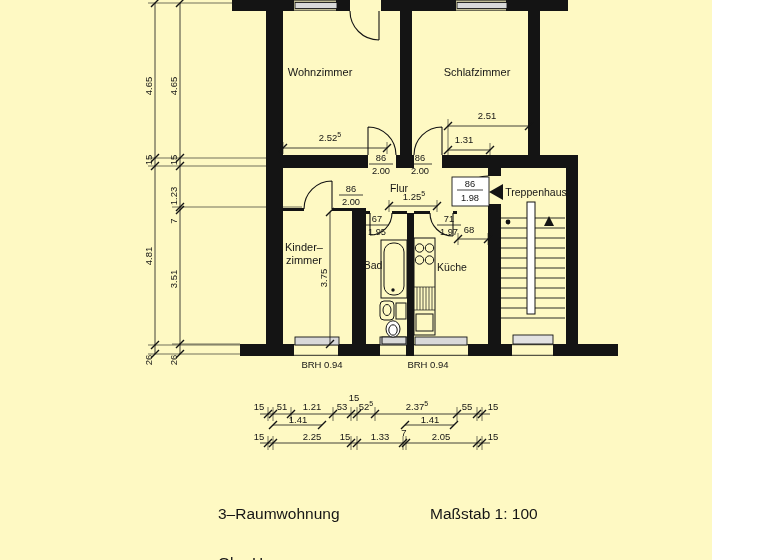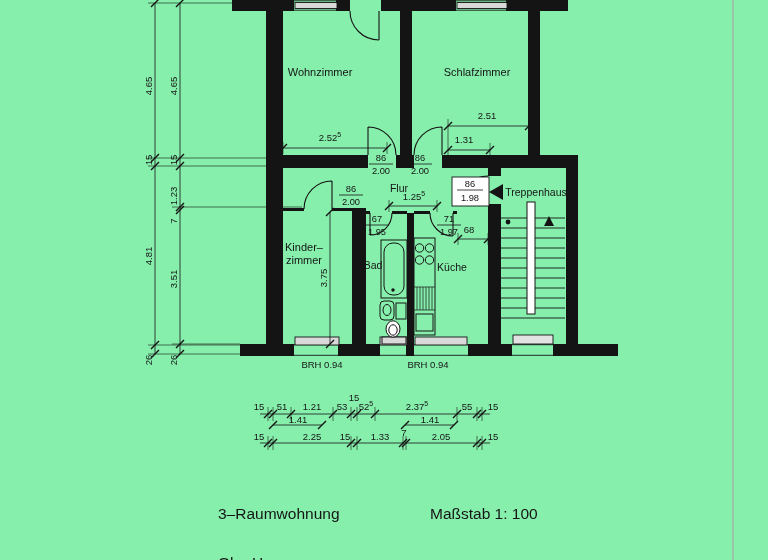--- a/index.html
+++ b/index.html
@@ -1,16 +1,16 @@
 <!DOCTYPE html>
 <html><head>
 <meta charset="utf-8">
 <style>
   html,body{margin:0;padding:0;background:#fff;}
-  .page{position:relative;width:768px;height:560px;background:#86efac;overflow:hidden;
+  .page{position:relative;width:712px;height:560px;background:#fef9c3;overflow:hidden;
         font-family:"Liberation Sans", sans-serif;}
   svg{display:block}
   text{fill:#151515;}
   .dim{font-size:9.5px;}
   .room{font-size:11px;}
   .room-sm{font-size:10.5px;}
   .door{font-size:9.3px;}
   .foot{font-size:15.5px;}
 </style>
 </head>

